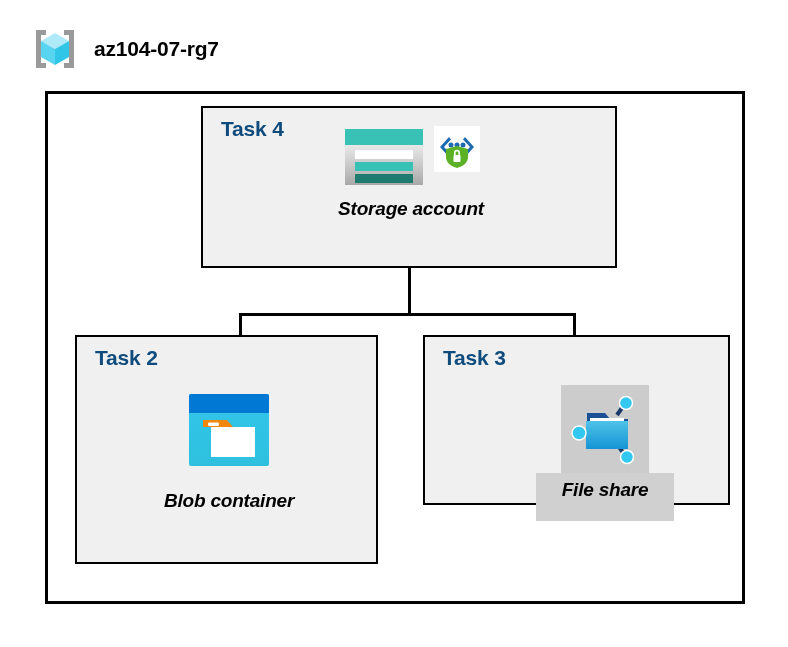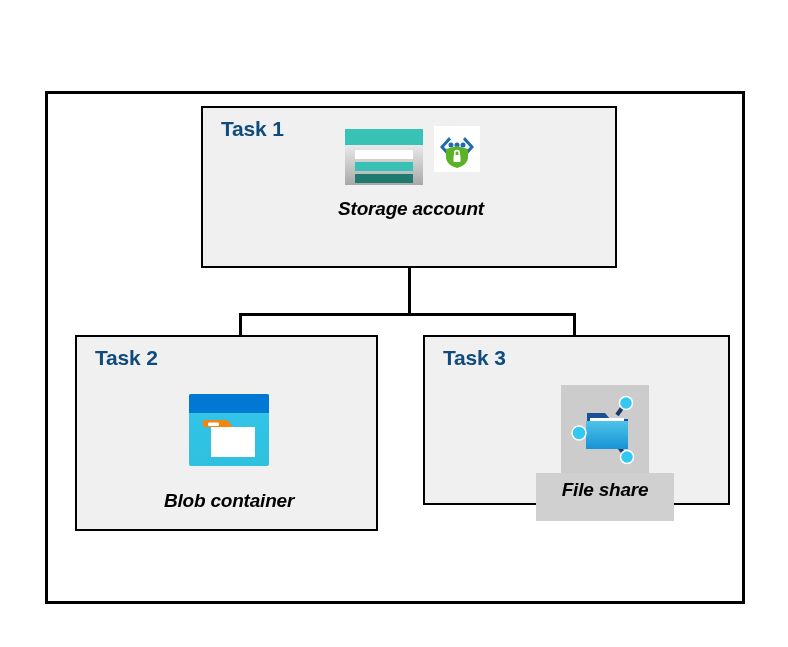--- a/index.html
+++ b/index.html
@@ -50,21 +50,21 @@
   }
 
   
   .task-box {
     position: absolute;
     background: #f0f0f0;
     border: 2px solid #000000;
     box-sizing: border-box;
   }
   #task1-box { left: 153px; top: 12px;  width: 416px; height: 162px; }
-  #task2-box { left: 27px;  top: 241px; width: 303px; height: 196px; }
+  #task2-box { left: 27px;  top: 241px; width: 303px; height: 229px; }
   #task3-box { left: 375px; top: 241px; width: 307px; height: 170px; }
 
   .task-label {
     position: absolute;
     left: 18px;
     top: 9px;
     font-size: 21px;
     font-weight: bold;
     color: #0f4c7d;
     letter-spacing: -0.2px;
@@ -124,30 +124,47 @@
   #conn-drop-right { left: 525px; top: 219px; width: 3px; height: 77px; }
 
   
   .icon { display: block; }
 </style>
 </head>
 <body>
 
 <div id="canvas">
 
+  <div id="rg-header">
+    <span>
+      <svg class="icon" width="50" height="46" viewBox="0 0 50 46" aria-hidden="true">
+
+        <path d="M16 4 L6 4 L6 42 L16 42 L16 37 L11 37 L11 9 L16 9 Z" fill="#9a9a9a"></path>
+
+        <path d="M34 4 L44 4 L44 42 L34 42 L34 37 L39 37 L39 9 L34 9 Z" fill="#9a9a9a"></path>
+
+        <path d="M25 7 L39 15 L25 23 L11 15 Z" fill="#aeeaf8"></path>
+
+        <path d="M11 15 L25 23 L25 39 L11 31 Z" fill="#56d4f0"></path>
+
+        <path d="M39 15 L39 31 L25 39 L25 23 Z" fill="#2fc6e8"></path>
+      </svg>
+    </span>
+    <span id="rg-title">az104-07-rg7</span>
+  </div>
 
   <div id="rg-box">
 
     <div class="conn" id="conn-stem"></div>
     <div class="conn" id="conn-bar"></div>
     <div class="conn" id="conn-drop-left"></div>
     <div class="conn" id="conn-drop-right"></div>
 
     <div class="task-box" id="task1-box">
-      <div class="task-label">Task 1</div>
+      <div class="task-label">Task 4</div>
 
       <div class="node" id="node-storage">
         <div class="icon-row">
 
           <span>
             <svg class="icon" width="84" height="62" viewBox="0 0 84 62" aria-hidden="true">
               <defs>
                 <linearGradient id="sgBody" x1="0" y1="0" x2="0" y2="1">
                   <stop offset="0%" stop-color="#e8e8e8"></stop>
                   <stop offset="55%" stop-color="#c6c6c6"></stop>

